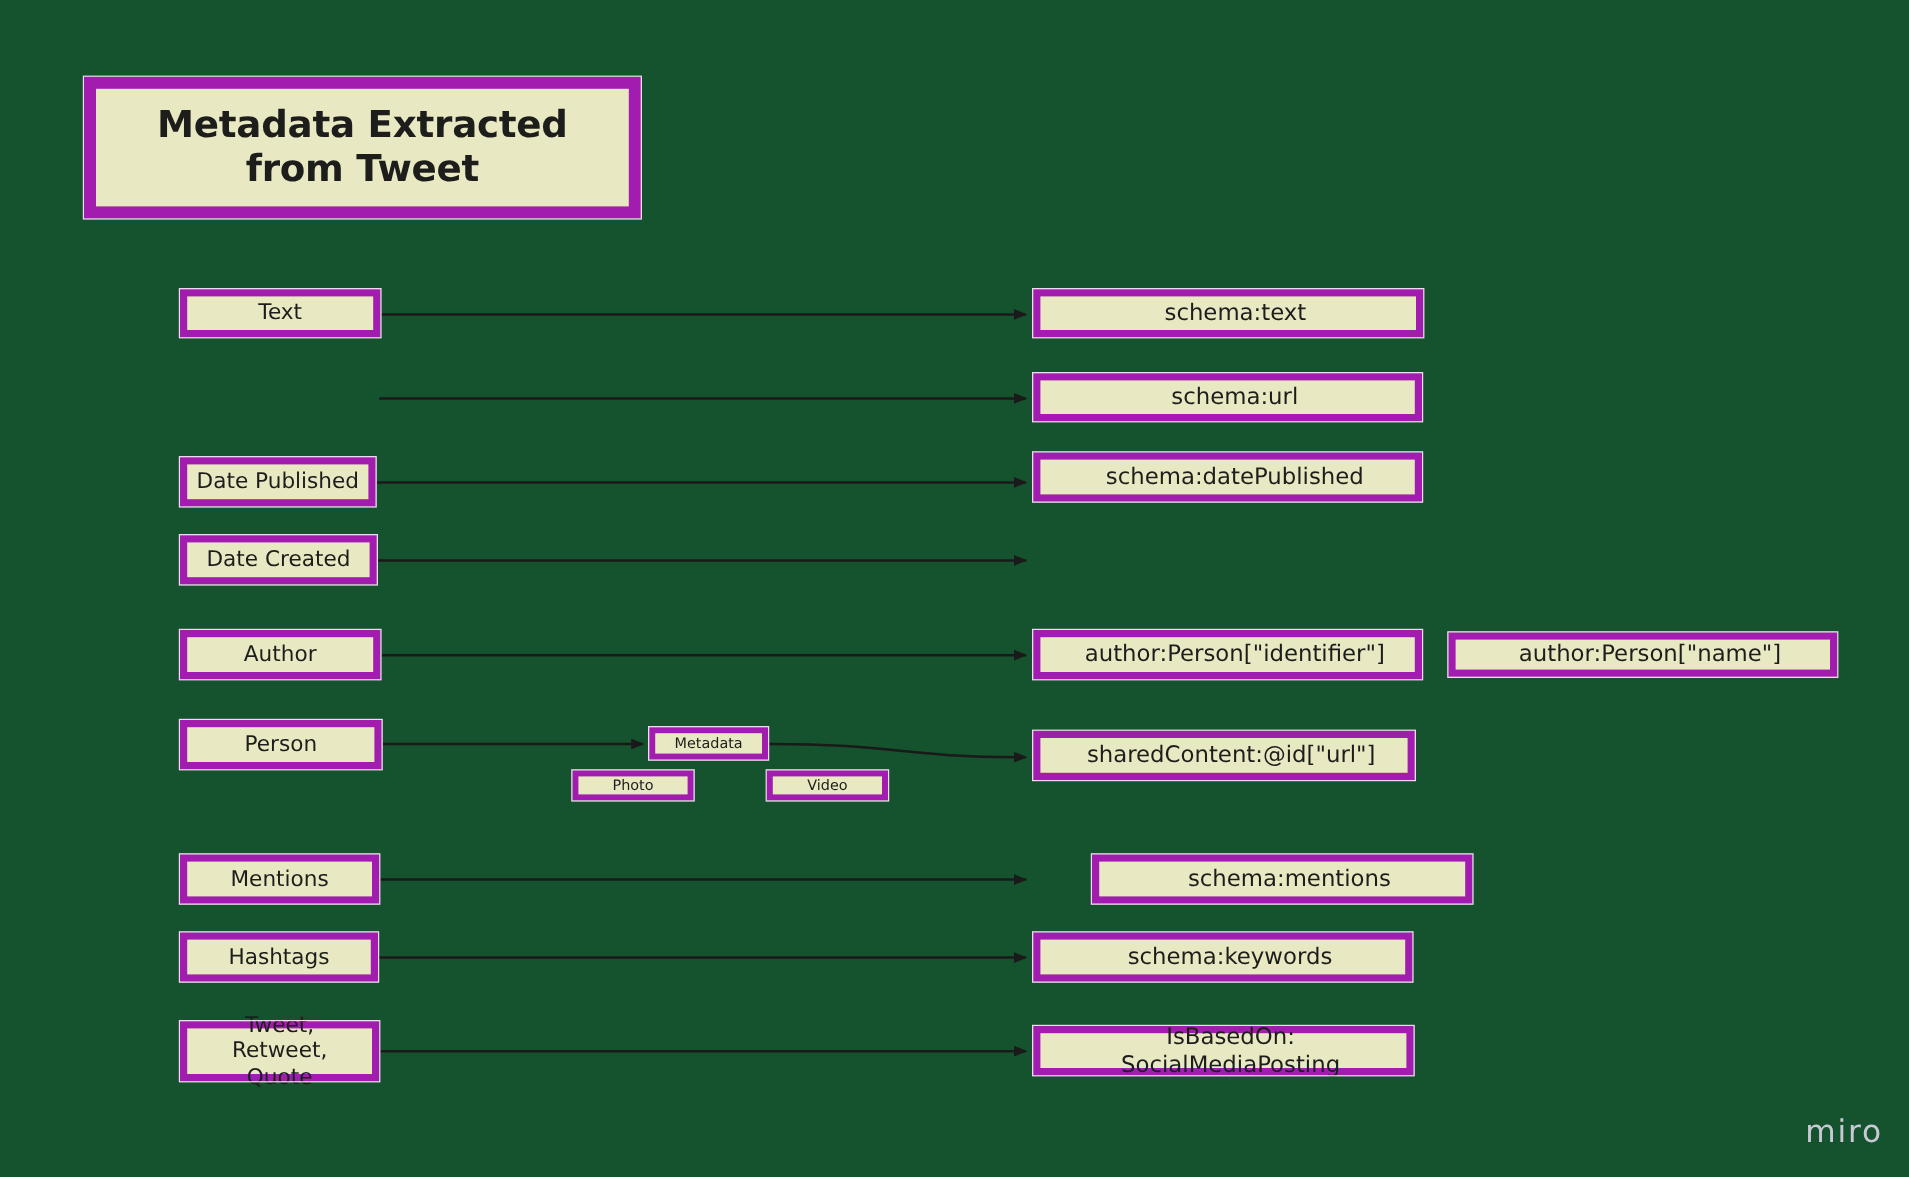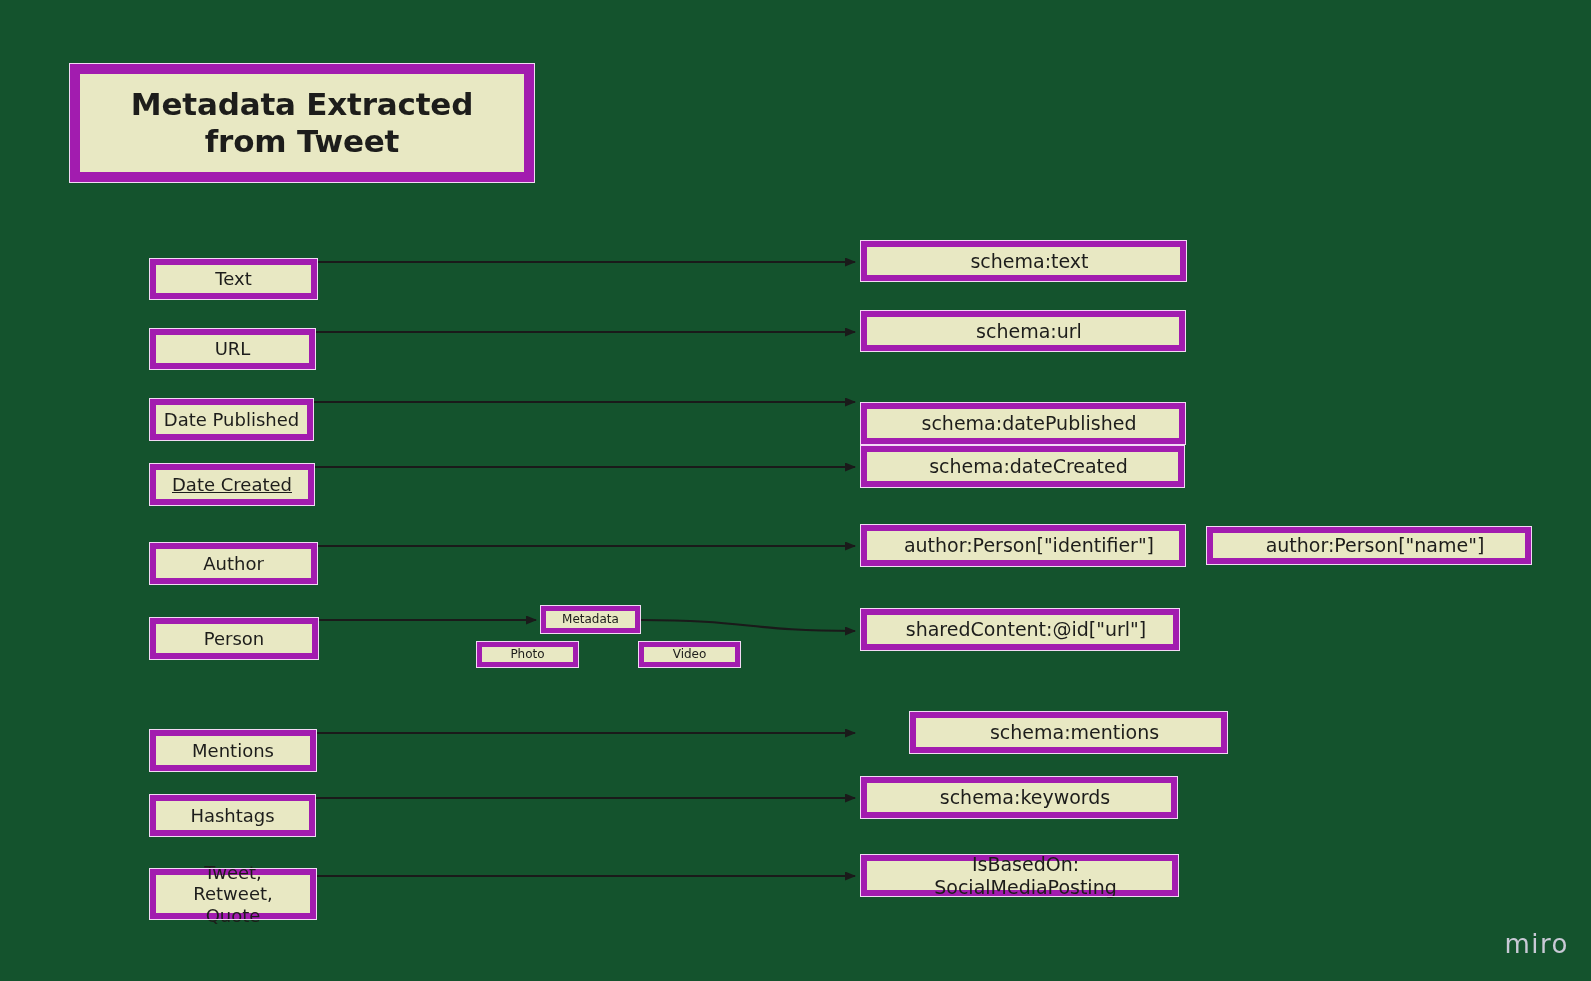--- a/index.html
+++ b/index.html
@@ -35,21 +35,20 @@
   }
   .node.header {
     border-width: 10px;
     font-weight: bold;
     font-size: 31px;
     letter-spacing: -0.2px;
   }
   .node.leftcol {
     font-size: 18px;
     border-width: 6px;
-    margin-top: 18px;
   }
   .node.rightcol {
     font-size: 19px;
     border-width: 6px;
     padding-left: 12px;
   }
   .node.small {
     font-size: 12px;
     border-width: 5px;
   }
@@ -107,27 +106,24 @@
   </svg>
 
   <div class="node header" style="left: 70px; top: 64px; width: 464px; height: 118px;">
     <span class="label">Metadata Extracted
 from Tweet</span>
   </div>
 
   <div class="node leftcol" style="left: 150px; top: 241px; width: 167px; height: 40px;">
     <span class="label">Text</span>
   </div>
-  <div class="node leftcol" style="left: 150px; top: 311px; width: 165px; height: 40px;">
-    <span class="label">URL</span>
-  </div>
   <div class="node leftcol" style="left: 150px; top: 381px; width: 163px; height: 41px;">
     <span class="label">Date Published</span>
   </div>
-  <div class="node leftcol" style="left: 150px; top: 446px; width: 164px; height: 41px; text-decoration: underline;">
+  <div class="node leftcol" style="left: 150px; top: 446px; width: 164px; height: 41px;">
     <span class="label">Date Created</span>
   </div>
   <div class="node leftcol" style="left: 150px; top: 525px; width: 167px; height: 41px;">
     <span class="label">Author</span>
   </div>
   <div class="node leftcol" style="left: 150px; top: 600px; width: 168px; height: 41px;">
     <span class="label">Person</span>
   </div>
   <div class="node leftcol" style="left: 150px; top: 712px; width: 166px; height: 41px;">
     <span class="label">Mentions</span>
@@ -139,25 +135,22 @@
     <span class="label">Tweet, Retweet,
 Quote</span>
   </div>
 
   <div class="node rightcol" style="left: 861px; top: 241px; width: 325px; height: 40px;">
     <span class="label">schema:text</span>
   </div>
   <div class="node rightcol" style="left: 861px; top: 311px; width: 324px; height: 40px;">
     <span class="label">schema:url</span>
   </div>
-  <div class="node rightcol" style="left: 861px; top: 403px; width: 324px; height: 41px;">
+  <div class="node rightcol" style="left: 861px; top: 377px; width: 324px; height: 41px;">
     <span class="label">schema:datePublished</span>
-  </div>
-  <div class="node rightcol" style="left: 861px; top: 446px; width: 323px; height: 41px;">
-    <span class="label">schema:dateCreated</span>
   </div>
   <div class="node rightcol" style="left: 861px; top: 525px; width: 324px; height: 41px;">
     <span class="label">author:Person["identifier"]</span>
   </div>
   <div class="node rightcol" style="left: 1207px; top: 527px; width: 324px; height: 37px;">
     <span class="label">author:Person["name"]</span>
   </div>
   <div class="node rightcol" style="left: 861px; top: 609px; width: 318px; height: 41px;">
     <span class="label">sharedContent:@id["url"]</span>
   </div>

